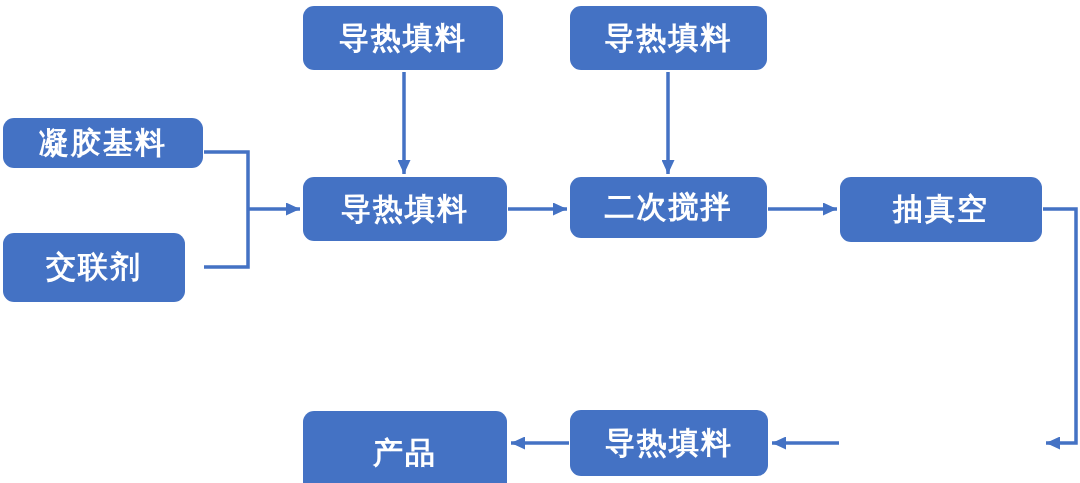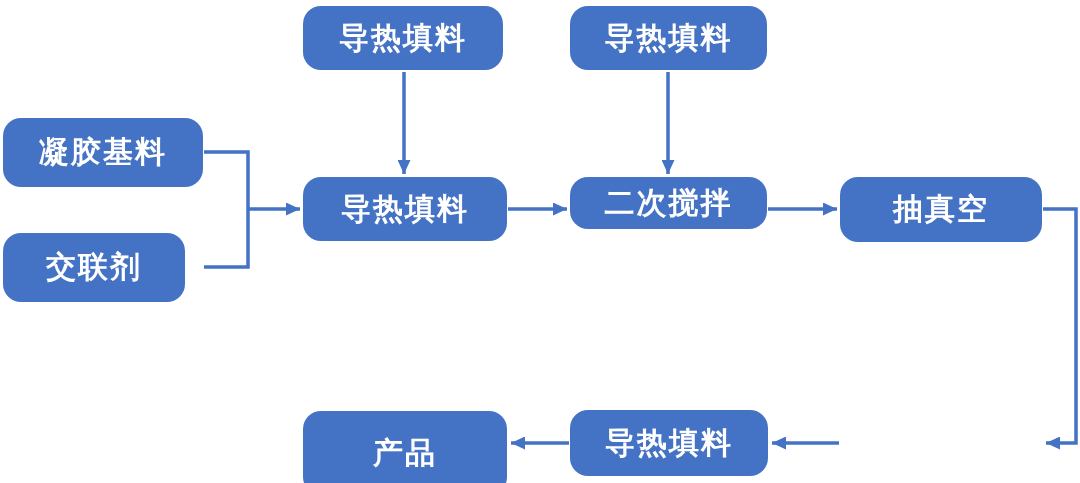--- a/index.html
+++ b/index.html
@@ -30,36 +30,36 @@
     stroke-linejoin: miter;
   }
   .connectors marker path {
     fill: var(--arrow);
     stroke: none;
   }
   .node {
     position: absolute;
     background: var(--box-fill);
     color: var(--text);
-    border-radius: 18px;
+    border-radius: 11px;
     display: flex;
     align-items: center;
     justify-content: center;
     font-size: 30px;
     font-weight: bold;
     letter-spacing: 2px;
     text-align: center;
   }
   
   .n-tf1   { left: 303px; top:   6px; width: 200px; height: 64px; }
   .n-tf2   { left: 570px; top:   6px; width: 197px; height: 64px; }
-  .n-gel   { left:   3px; top: 118px; width: 200px; height: 69px; }
+  .n-gel   { left:   3px; top: 118px; width: 200px; height: 50px; }
   .n-xlk   { left:   3px; top: 233px; width: 182px; height: 69px; }
   .n-mix1  { left: 303px; top: 177px; width: 204px; height: 64px; }
-  .n-mix2  { left: 570px; top: 177px; width: 197px; height: 52px; }
+  .n-mix2  { left: 570px; top: 177px; width: 197px; height: 61px; }
   .n-vac   { left: 840px; top: 177px; width: 202px; height: 65px; font-family: Liberation Mono, monospace; }
   .n-bake  { left: 840px; top: 410px; width: 202px; height: 66px; }
   .n-cut   { left: 570px; top: 410px; width: 198px; height: 66px; }
   .n-prod  { left: 303px; top: 411px; width: 204px; height: 84px; }
 </style>
 </head>
 <body>
 
 <div class="canvas">
 

